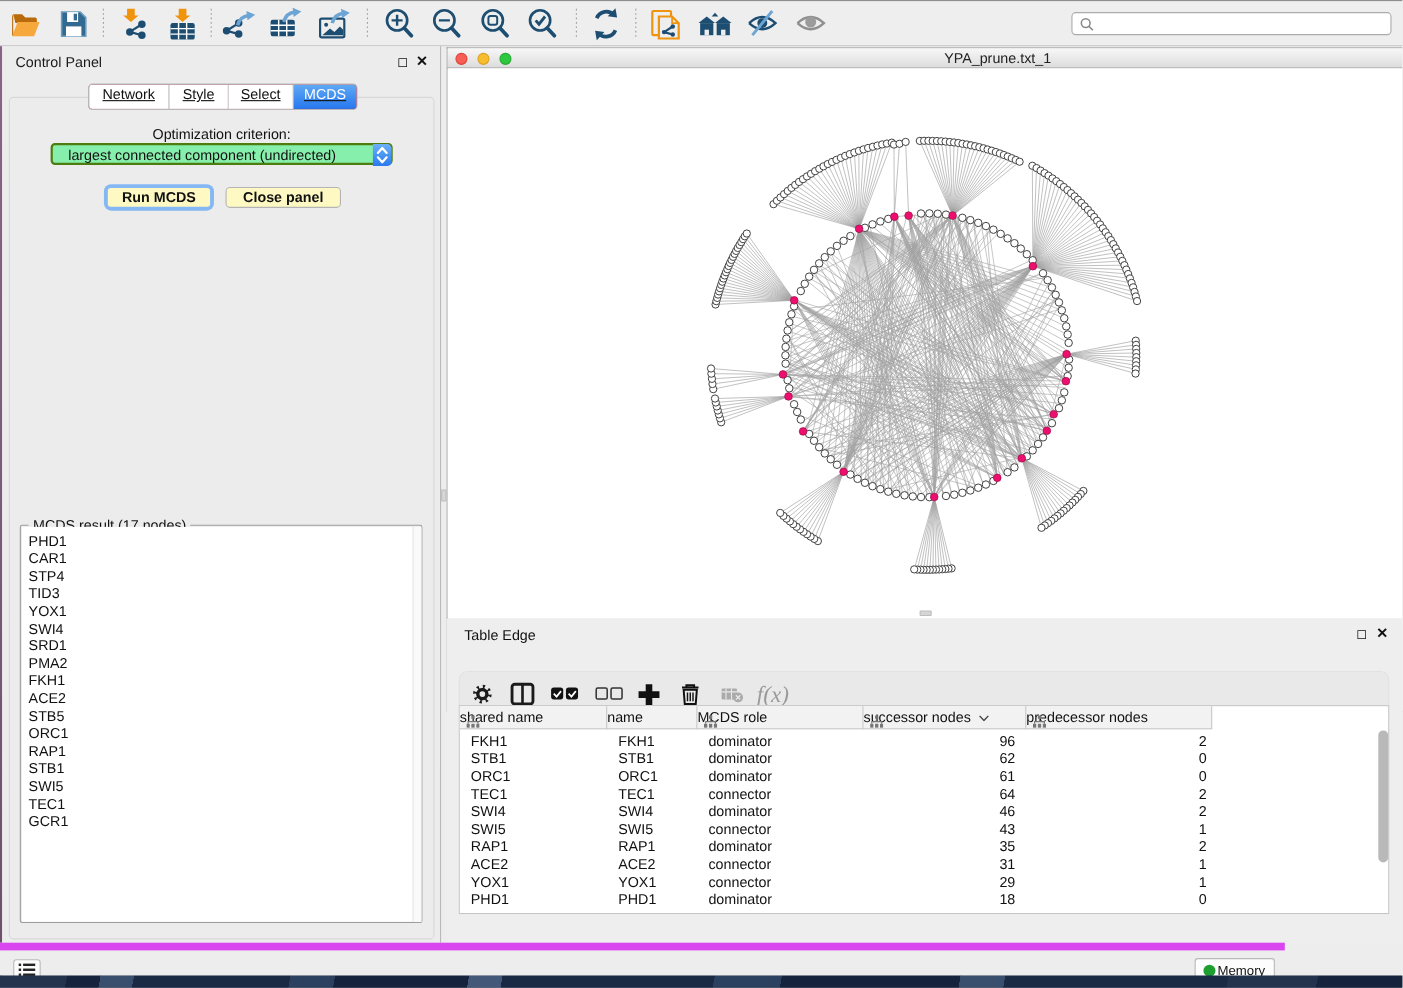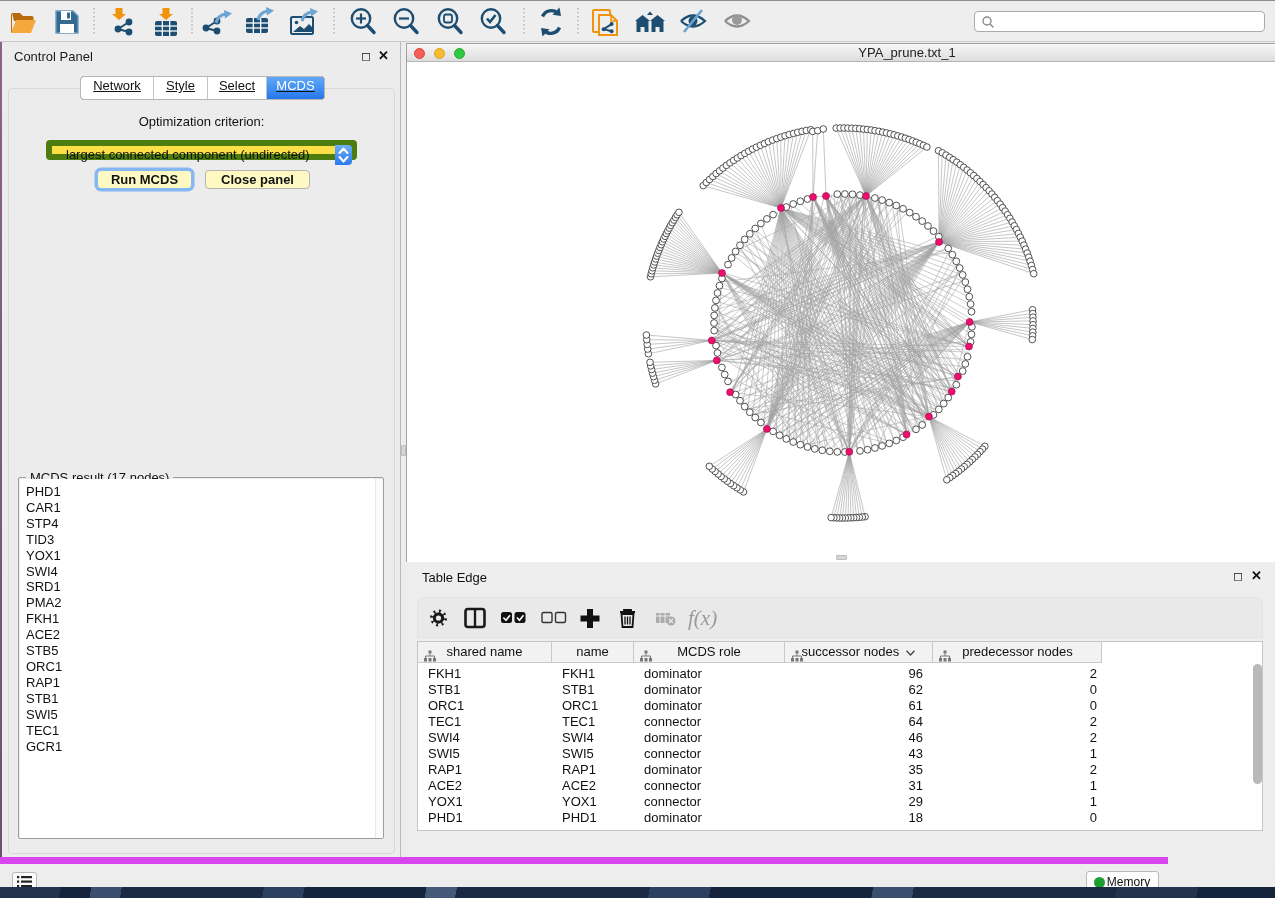--- a/index.html
+++ b/index.html
@@ -10,39 +10,39 @@
 #search svg { position:absolute; left:6px; top:3px; }
 #cpanel { left:2px; top:42px; width:399px; height:816px; background:#ececec; border-right:1px solid #b9b9b9; }
 #cpanel-title { position:absolute; left:12px; top:7px; font-size:13px; color:#1a1a1a; }
 .winbtns { position:absolute; top:6px; font-size:12px; color:#111; }
 #cp-body { position:absolute; left:6px; top:46px; width:387px; height:766px; background:#ececec; border:1px solid #d8d8d8; border-radius:4px; }
 #tabs { position:absolute; left:71px; top:-13px; height:24px; display:flex; border:1px solid #b7b7b7; border-radius:4px; background:#be185d; overflow:hidden;text-decoration:underline; }
 .tab { line-height:18px; font-size:13px; color:#111; border-right:1px solid #c3c3c3; background:#fff; text-align:center; }
 .tab.last { border-right:none; }
 .tab.sel { background:linear-gradient(#5fa9f5,#2677ee); color:#fff; }
 #optlabel { position:absolute; left:0; width:100%; top:25px; text-align:center; font-size:13px; }
-#combo { position:absolute; left:37px; top:51px; width:311px; height:20px; background:#fde047; border:6px solid #4d7c0f; border-radius:4px; font-size:13px; line-height:18px; padding-left:14px; }
+#combo { position:absolute; left:37px; top:41px; width:311px; height:20px; background:#86efac; border:2px solid #4d7c0f; border-radius:4px; font-size:13px; line-height:18px; padding-left:14px; }
 #combo .spin { position:absolute; right:-1px; top:-1px; width:17px; height:20px; border-radius:0 4px 4px 0; background:linear-gradient(#6cb0f8,#2a79ef); overflow:hidden; }
 .btn { position:absolute; height:19px; background:#fef9c3; border:1px solid #b4b4b4; border-radius:4px; font-size:13px; text-align:center; line-height:17px; color:#111;font-weight:bold; }
 #runbtn { left:88px; top:81px; width:95px; box-shadow:0 0 0 2.5px rgba(98,165,246,.75); border-color:#86b8f3; }
 #closebtn { left:196px; top:81px; width:105px; }
 #mcdsbox { position:absolute; left:9px; top:388px; width:366px; height:362px; border:1px solid #9d9d9d; border-radius:2px; }
 #mcdslabel { position:absolute; left:7px; top:-8px; background:#ececec; padding:0 4px; font-size:13px; }
 #mcdslist { position:absolute; left:1px; top:1px; width:363px; height:359px; background:#fff; font-size:13px; line-height:15.9px; padding:5px 0 0 6px; }
 #mcdstrack { position:absolute; right:0px; top:0px; width:8px; height:359px; background:#fafafa; border-left:1px solid #e6e6e6; }
 #netwin { left:406px; top:43px; width:869px; height:604px; background:#fff; border:1px solid #a2a2a2; border-right:none; }
 #nettitle { position:absolute; left:0; top:0; width:100%; height:18px; background:linear-gradient(#f7f7f7,#dddddd); border-bottom:1px solid #b5b5b5; text-align:center; font-size:13px; line-height:17px; color:#222; padding-left:132px; }
 .tl { position:absolute; top:4px; width:11px; height:11px; border-radius:50%; }
 #netcanvas { position:absolute; left:0; top:19px; width:867px; height:498px; background:#fff; }
 #tpanel { left:406px; top:562px; width:869px; height:295px; background:#eeeeee; }
 #tp-title { position:absolute; left:16px; top:8px; font-size:13px; }
-#tp-toolbar { position:absolute; left:11px; top:35px; width:846px; height:41px; background:#e9e9e9; border:1px solid #e2e2e2; border-radius:8px 8px 0 0; }
+#tp-toolbar { position:absolute; left:11px; top:48px; width:846px; height:41px; background:#e9e9e9; border:1px solid #e2e2e2; border-radius:8px 8px 0 0; }
 #tbl { position:absolute; left:11px; top:79px; width:846px; height:190px; background:#fff; border:1px solid #c6c6c6; font-size:13px; }
 #thead { position:absolute; left:0; top:0; width:684px; height:21px; background:#f2f2f2; border-bottom:1px solid #cacaca; border-right:1px solid #c9c9c9; }
-.th { position:absolute; top:0; height:21px; border-right:1px solid #c9c9c9; font-size:13px; line-height:20px; text-align:center; color:#111; white-space:nowrap; }
+.th { position:absolute; top:0; height:21px; border-right:1px solid #c9c9c9; font-size:13px; line-height:20px; text-align:left; color:#111; white-space:nowrap; }
 .th .hic { position:absolute; left:6px; top:4px; }
 .th.nb { border-right:none; }
 .trow { position:absolute; left:0; width:100%; height:16px; line-height:16px; }
 .c1 { position:absolute; left:10px; } .c2 { position:absolute; left:144px; }
 .c3 { position:absolute; left:226px; } .c4 { position:absolute; width:90px; left:415px; text-align:right; }
 .c5 { position:absolute; width:90px; left:589px; text-align:right; }
 #vscroll { position:absolute; left:835px; top:22px; width:9px; height:120px; background:#b9b9b9; border-radius:5px; }
 #bottabs { position:absolute; left:253px; top:272px; height:20px; display:flex; border:1px solid #bdbdbd; border-radius:5px; background:#fff; overflow:hidden; }
 .btab { line-height:19px; font-size:13px; border-right:1px solid #c5c5c5; background:#fff; text-align:center; }
 .btab.last { border-right:none; }

